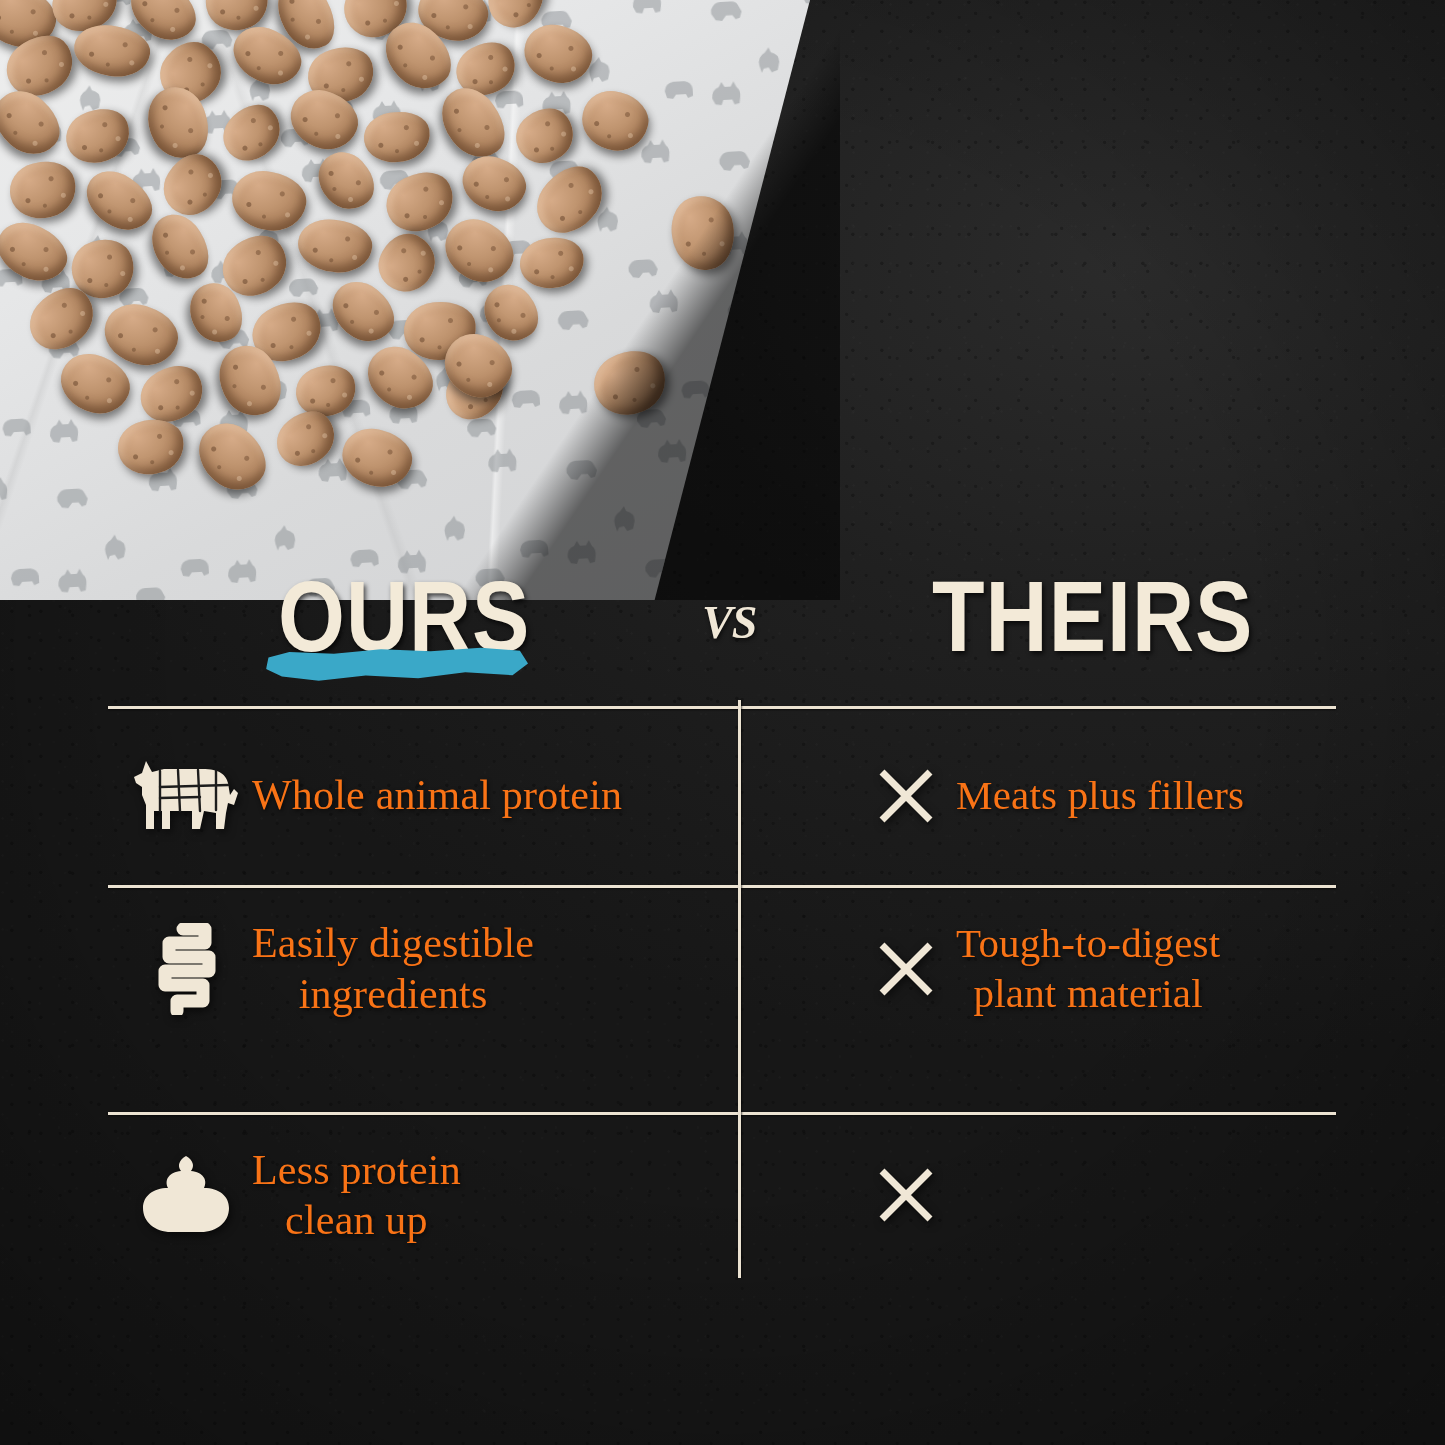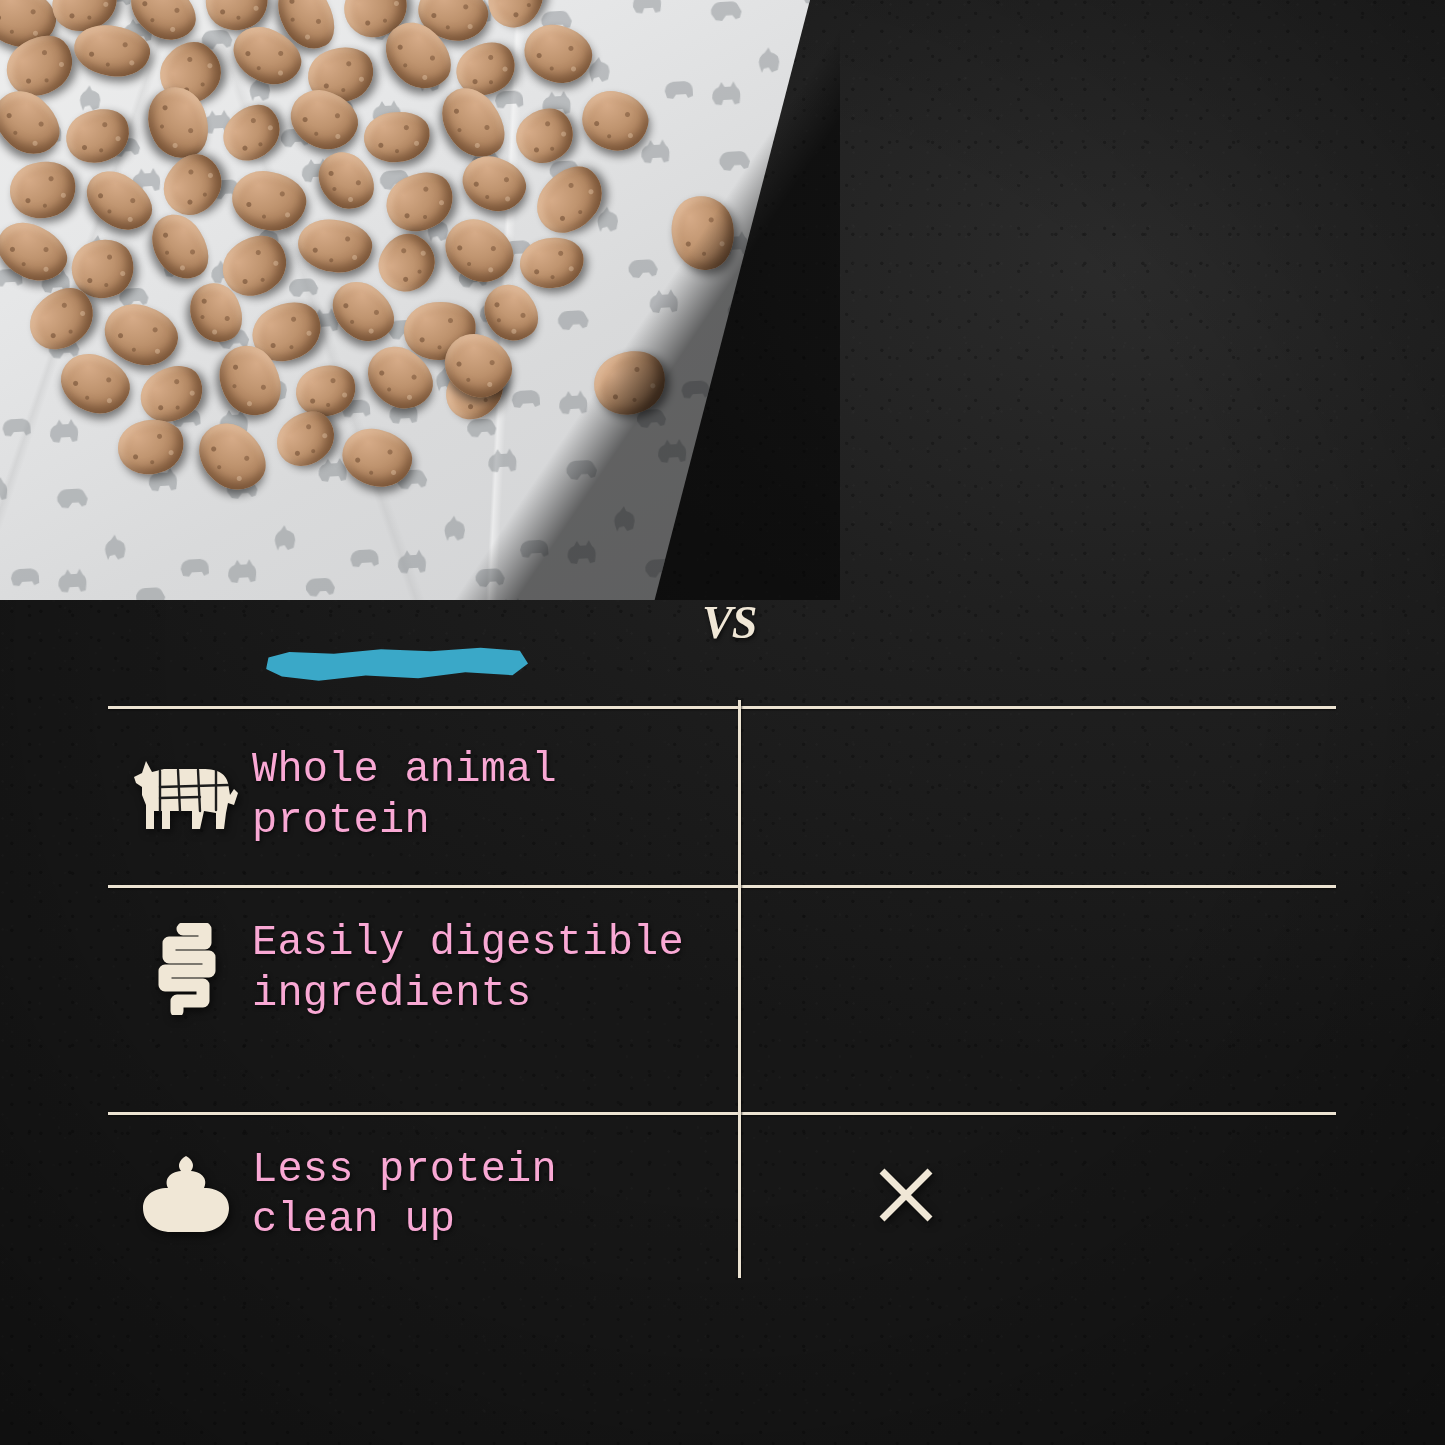--- a/index.html
+++ b/index.html
@@ -203,27 +203,28 @@
   .icon-slot {
     width: 132px;
     flex: 0 0 132px;
     display: flex;
     align-items: center;
     justify-content: center;
   }
   .icon-slot svg { display: block; filter: drop-shadow(2px 3px 4px rgba(0,0,0,.6)); }
 
   .cell-text {
-    font-family: Liberation Mono, monospace;
+    font-family: Liberation Serif, serif;
     font-size: 42px;
     line-height: 1.2;
-    color: #f9a8d4;
+    color: #f97316;
     letter-spacing: .2px;
     text-shadow: 1px 2px 4px rgba(0,0,0,.65);
     white-space: pre-line;
+    text-align: center;
   }
   .cell.right .cell-text { font-size: 41px; }
 
   .x-slot {
     width: 100px;
     flex: 0 0 100px;
     display: flex;
     align-items: center;
     justify-content: center;
   }
@@ -461,20 +462,24 @@
     <div class="kibble" style="left:444px;top:336px;width:68px;height:60px;transform:rotate(28deg)">
         <i></i>
       </div>
     <div class="kibble" style="left:594px;top:352px;width:72px;height:62px;transform:rotate(-22deg)">
         <i></i>
       </div>
 
     <div class="paper-edge-shadow"></div>
   </div>
 
+  <div class="headline">
+    <div class="h-ours">OURS</div>
+    <div class="h-theirs">THEIRS</div>
+  </div>
   <div class="brush"></div>
   <div class="vs-mark">VS</div>
 
   <div class="table">
 
     <div class="hline r0"></div>
     <div class="hline r1"></div>
     <div class="hline r2"></div>
     <div class="vline"></div>
 
@@ -492,32 +497,49 @@
               <path d="M48 17 L50 58"></path>
               <path d="M68 17 L70 58"></path>
               <path d="M86 18 L86 57"></path>
               <path d="M30 34 L98 32"></path>
               <path d="M30 45 L70 44"></path>
             </g>
           </svg>
         </div>
         <div class="cell-text">Whole animal protein</div>
       </div>
+      <div class="cell right">
+        <div class="x-slot">
+          <svg width="60" height="60" viewBox="0 0 60 60" xmlns="http://www.w3.org/2000/svg">
+            <path d="M6 6 L54 54 M54 6 L6 54" stroke="#f0e7d6" stroke-width="7" stroke-linecap="butt"></path>
+          </svg>
+        </div>
+        <div class="cell-text">Meats plus fillers</div>
+      </div>
     </div>
 
     <div class="row b">
       <div class="cell left">
         <div class="icon-slot">
           <svg width="78" height="92" viewBox="0 0 78 92" xmlns="http://www.w3.org/2000/svg">
             <path d="M36 6 L58 6 L58 20 L22 20 L22 34 L62 34 L62 48 L18 48
                      L18 62 L56 62 L56 78 L30 78 L30 88" fill="none" stroke="#f0e7d6" stroke-width="13" stroke-linecap="round" stroke-linejoin="round"></path>
           </svg>
         </div>
         <div class="cell-text">Easily digestible
 ingredients</div>
+      </div>
+      <div class="cell right">
+        <div class="x-slot">
+          <svg width="60" height="60" viewBox="0 0 60 60" xmlns="http://www.w3.org/2000/svg">
+            <path d="M6 6 L54 54 M54 6 L6 54" stroke="#f0e7d6" stroke-width="7" stroke-linecap="butt"></path>
+          </svg>
+        </div>
+        <div class="cell-text">Tough-to-digest
+plant material</div>
       </div>
     </div>
 
     <div class="row c">
       <div class="cell left">
         <div class="icon-slot">
           <svg width="102" height="82" viewBox="0 0 102 82" xmlns="http://www.w3.org/2000/svg">
             <path d="M51 2 C44 6 42 12 46 17 C34 18 29 26 33 34
                      C18 34 8 42 8 54 C8 68 20 78 36 78 L66 78
                      C82 78 94 68 94 54 C94 42 84 34 69 34

